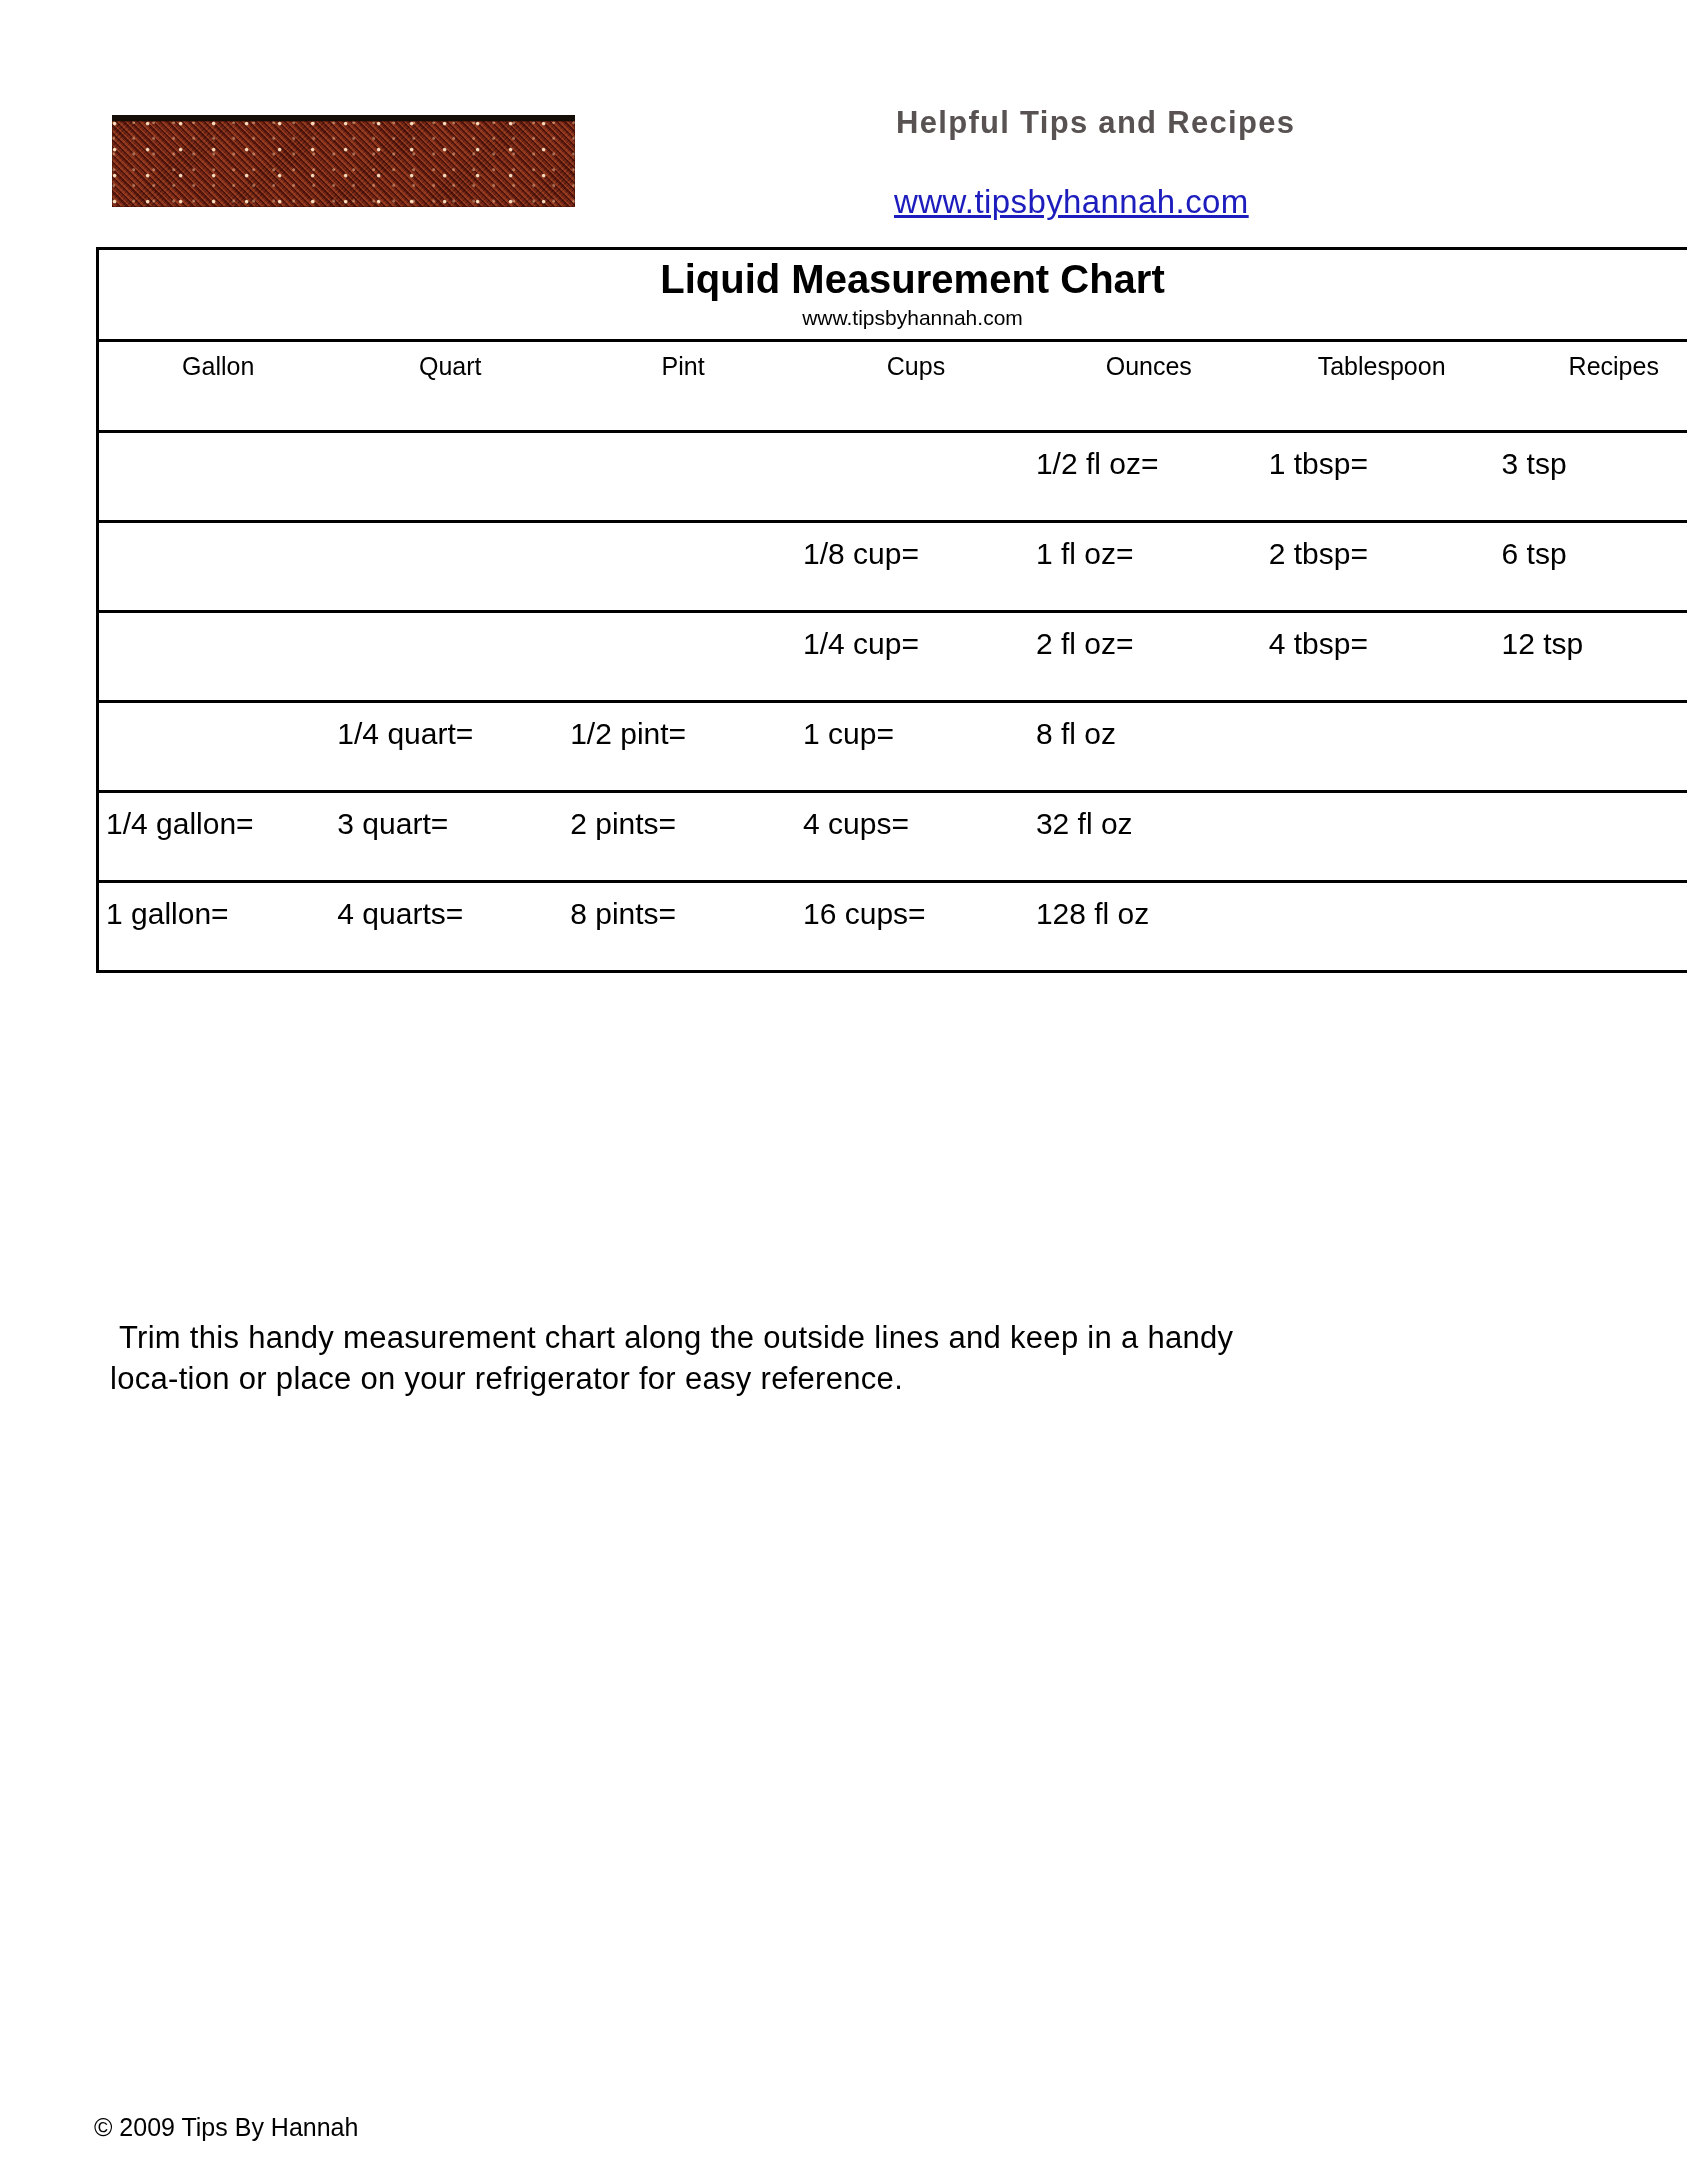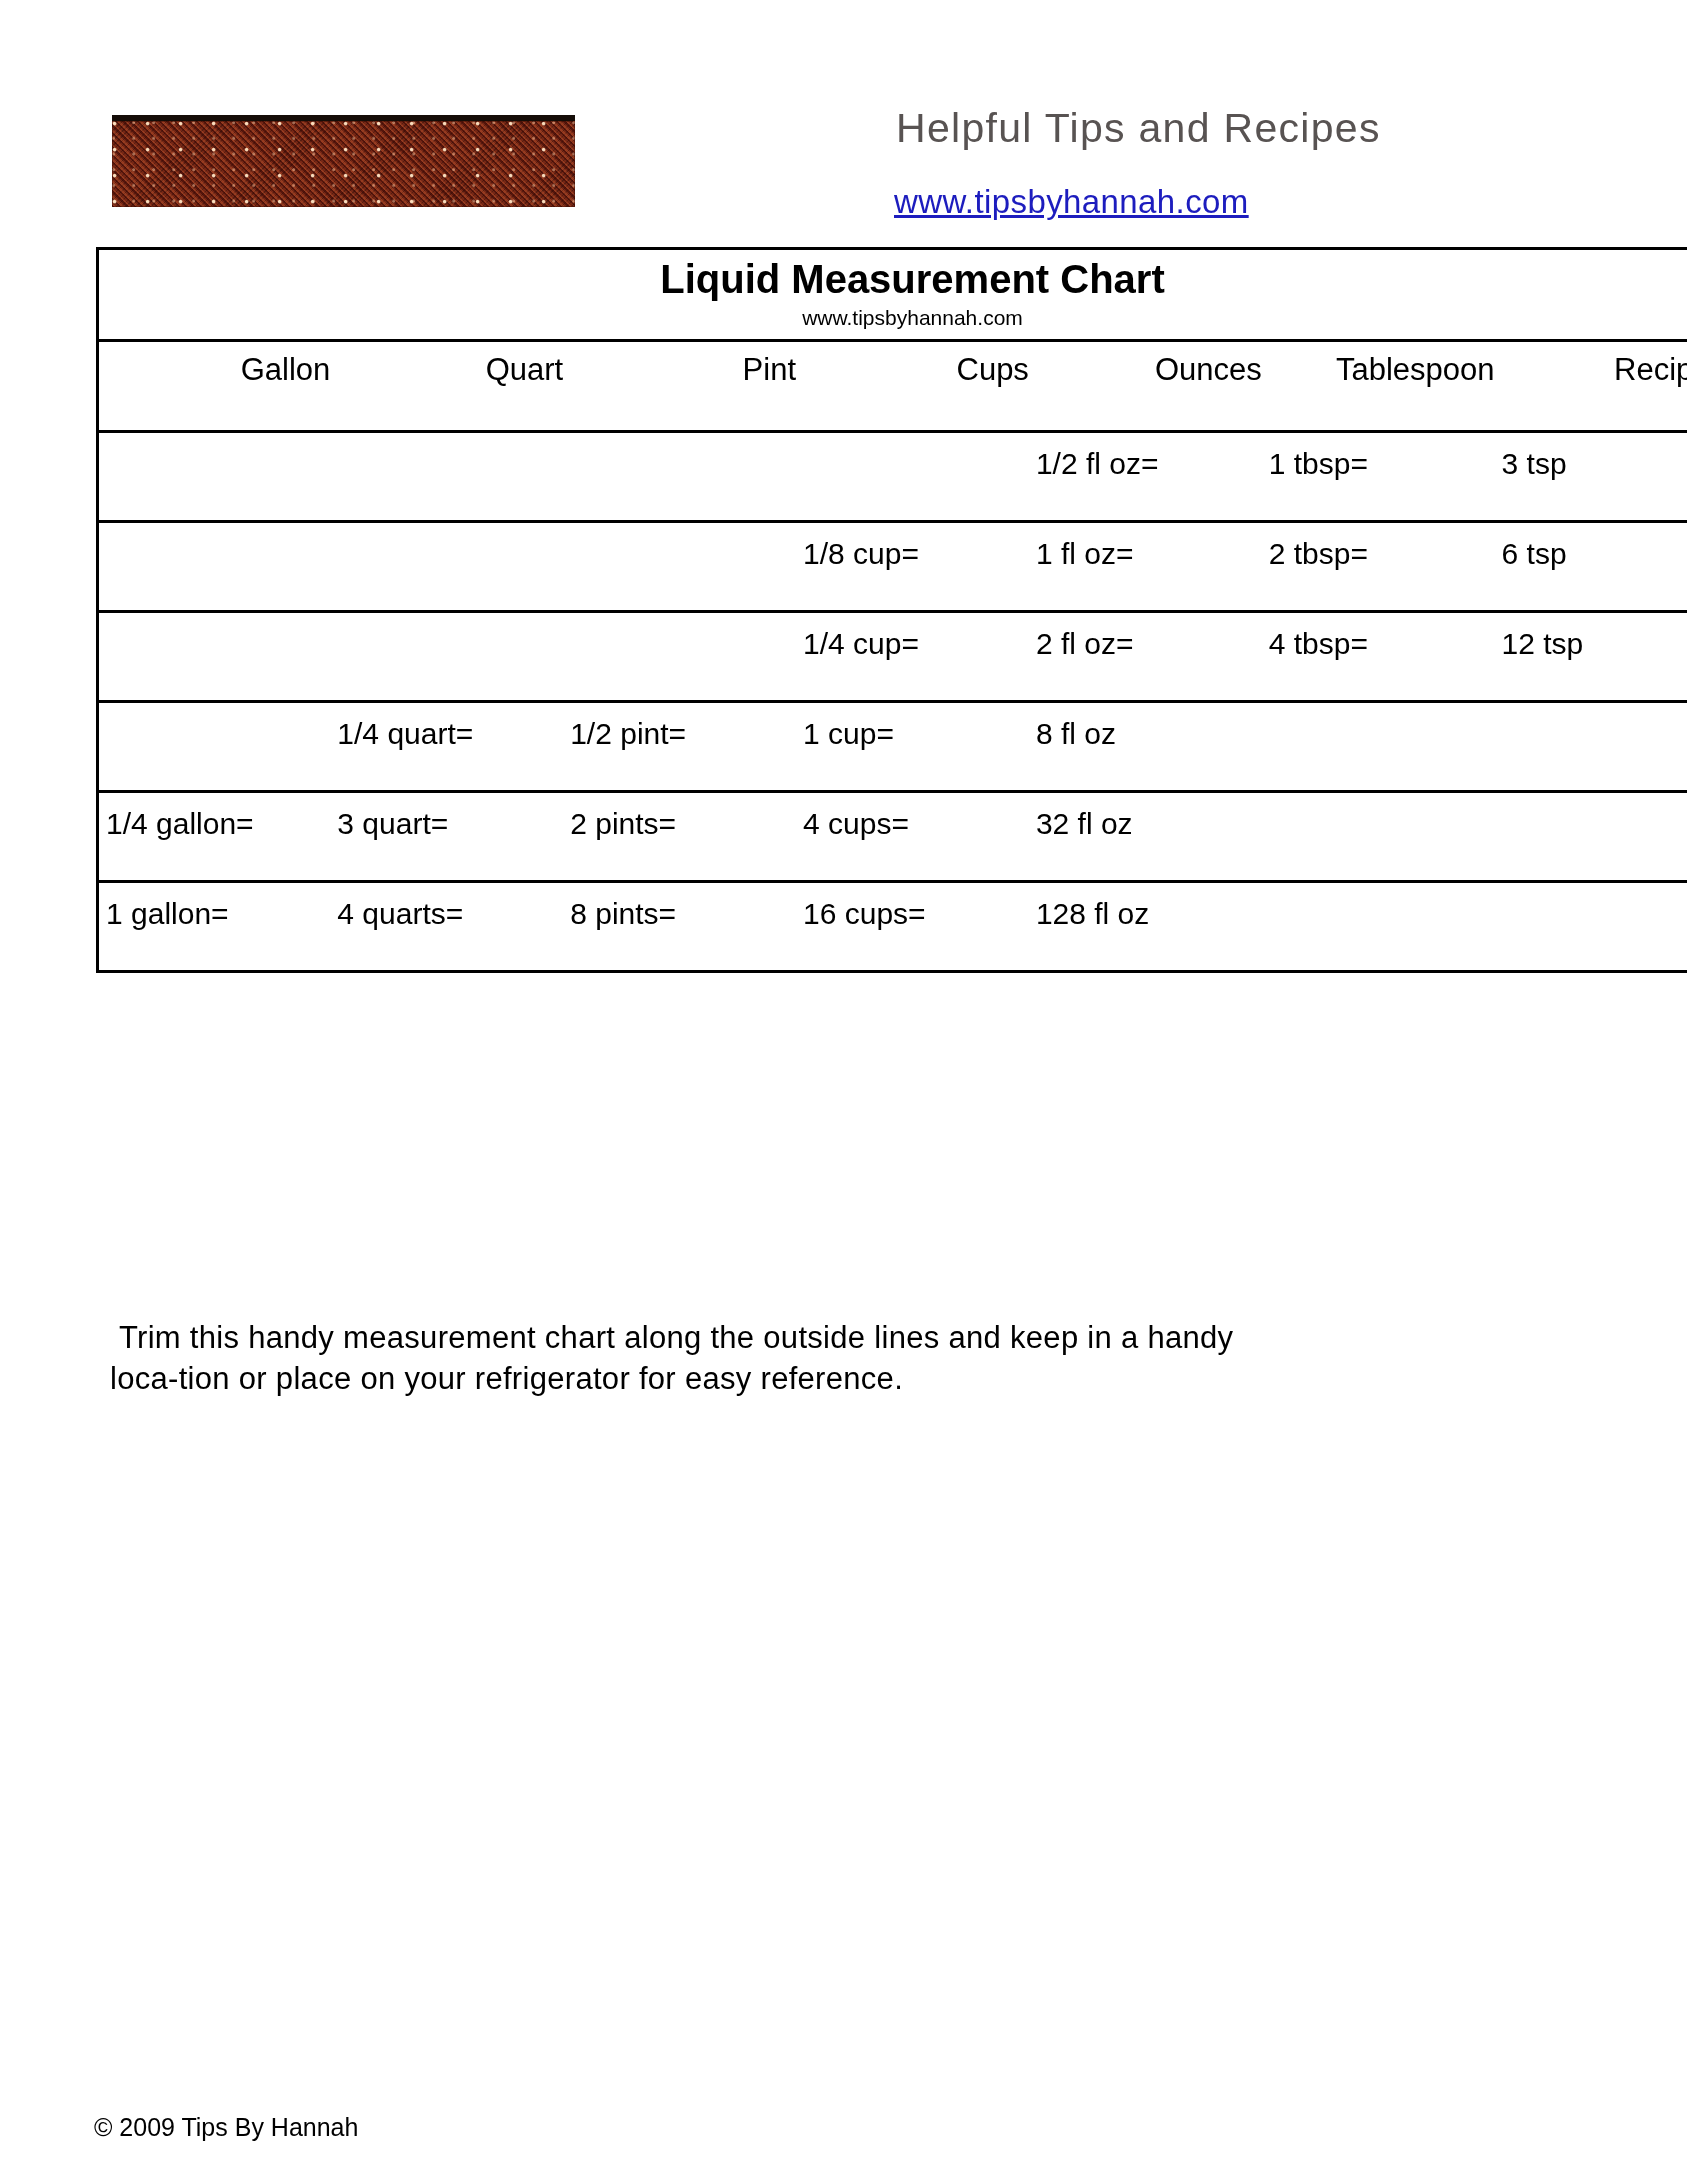--- a/index.html
+++ b/index.html
@@ -20,21 +20,21 @@
       radial-gradient(circle at 1.7px 1.7px, rgba(255,205,165,0.5) 1px, rgba(255,205,165,0) 1.9px),
       repeating-linear-gradient(45deg, rgba(45,0,0,0.5) 0 1.7px, rgba(255,125,65,0.2) 1.7px 3.5px, rgba(45,0,0,0.08) 3.5px 5.2px),
       repeating-linear-gradient(135deg, rgba(0,0,0,0.28) 0 0.9px, rgba(0,0,0,0) 0.9px 3.5px);
     background-size:33px 26px, 20px 15.7px, auto, auto;
     border-top:6.1px solid #150d08;
     box-shadow:inset 0 0 0 0.9px rgba(60,12,0,0.45);
   }
   
   .brand-title{
     position:absolute;left:896px;top:105px;
-    font-size:41px;font-weight:normal;letter-spacing:1.3px;
+    font-size:31px;font-weight:bold;letter-spacing:1.3px;
     color:#585352;
   }
   .site-link{
     position:absolute;left:894px;top:183px;
     font-size:33px;letter-spacing:0.4px;
     color:#1d1dbe;text-decoration:underline;
     cursor:pointer;
   }
   
   table.measure{
@@ -51,22 +51,22 @@
   .tbl-title{
     font-size:40px;font-weight:bold;line-height:1.1;
     color:#000;
   }
   .tbl-subtitle{
     font-size:21px;font-weight:normal;margin-top:5.2px;
     color:#000;
   }
   tr.cols th{
     height:78px;
-    font-weight:normal;font-size:31px;
-    text-align:right;vertical-align:top;
+    font-weight:normal;font-size:25px;
+    text-align:center;vertical-align:top;
     padding:10.5px 0 0 7px;
   }
   tbody td{
     height:73px;
     font-size:30px;
     text-align:left;vertical-align:top;
     padding:14px 0 0 7px;
     white-space:nowrap;overflow:visible;
   }
   

